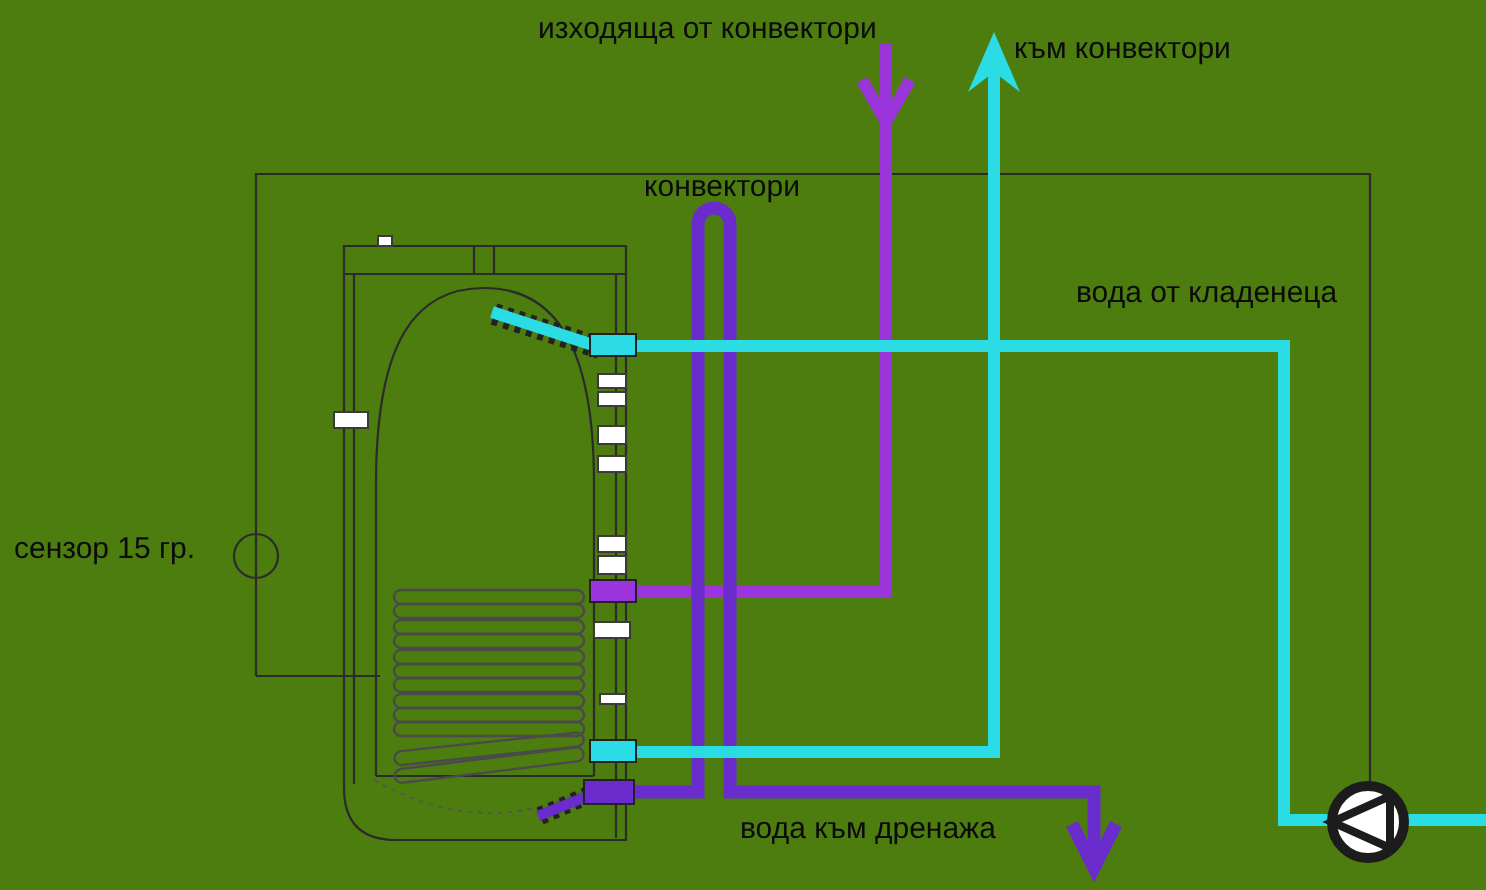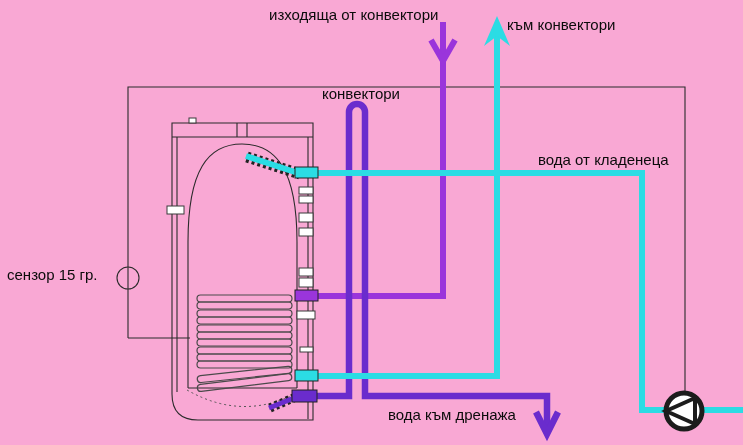--- a/index.html
+++ b/index.html
@@ -1,19 +1,19 @@
 <!DOCTYPE html>
 <html><head>
 <meta charset="utf-8">
 <style>
   html,body{margin:0;padding:0;background:#fff;}
   .stage{
     position:relative;
     width:743px;height:445px;
-    background:#f9a8d4;
+    background:#4d7c0f;
     font-family:"Liberation Sans", sans-serif;
     overflow:hidden;
   }
   .stage svg{position:absolute;left:0;top:0;}
   .lbl{
     position:absolute;
     font-size:15px;
     line-height:1.15;
     color:#0b0b0b;
     white-space:nowrap;
@@ -113,16 +113,16 @@
 
     <g>
       <circle cx="684" cy="411" r="18" fill="#ffffff" stroke-width="5" stroke="#1c1c1c"></circle>
       <polygon points="695,398 695,424 666,411" fill="#ffffff" stroke-width="4" stroke-linejoin="miter" stroke="#1c1c1c"></polygon>
     </g>
   </svg>
 
   <div class="lbl" style="left:269px;top:6px;">изходяща от конвектори</div>
   <div class="lbl" style="left:507px;top:16px;">към конвектори</div>
   <div class="lbl" style="left:322px;top:85px;">конвектори</div>
-  <div class="lbl" style="left:538px;top:151px;">вода от кладенеца</div>
+  <div class="lbl" style="left:538px;top:138px;">вода от кладенеца</div>
   <div class="lbl" style="left:7px;top:266px;">сензор 15 гр.</div>
-  <div class="lbl" style="left:388px;top:406px;">вода към дренажа</div>
+  <div class="lbl" style="left:370px;top:406px;">вода към дренажа</div>
 </div>
 
 </body></html>

